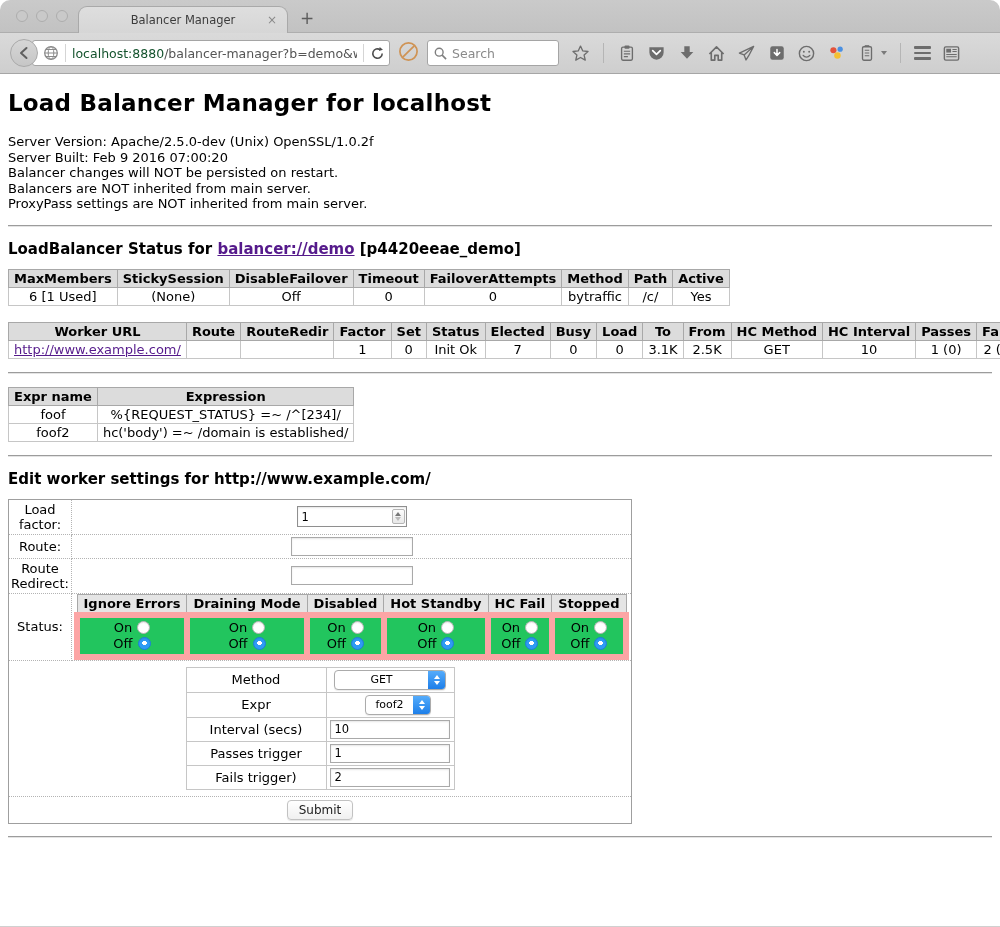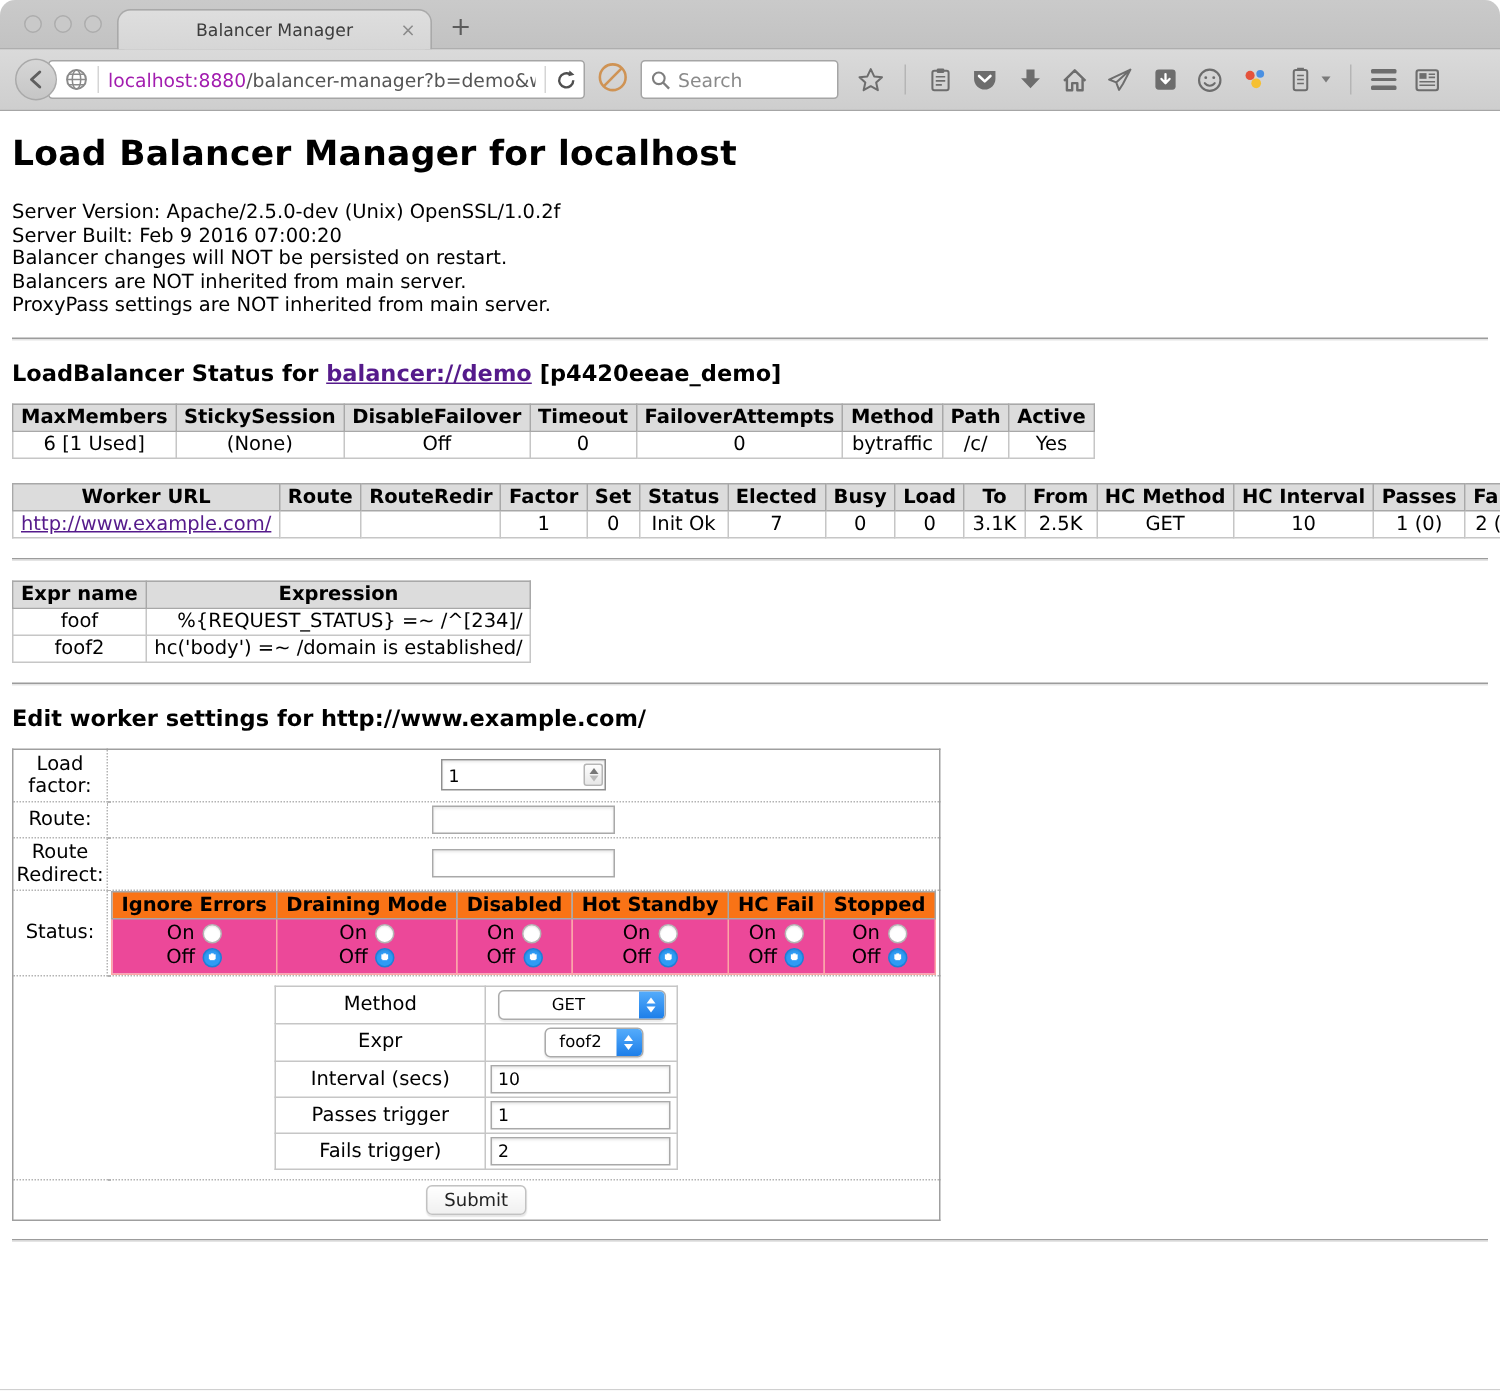--- a/index.html
+++ b/index.html
@@ -16,21 +16,21 @@
   .tab-close { position:absolute; right:10px; top:6px; font-size:12px; color:#8a8a8a; cursor:default; }
   .newtab { position:absolute; left:300px; top:8px; font-size:17px; color:#5c5c5c; }
 
   .toolbar { height:41px; background:linear-gradient(#dadada,#cecece); border-bottom:1px solid #a6a6a6; display:flex; align-items:center; padding:0 10px; }
   .back-btn { width:28px; height:28px; border-radius:50%; background:linear-gradient(#d6d6d6,#c6c6c6); border:1px solid #a9a9a9;
               display:flex; align-items:center; justify-content:center; z-index:2; }
   .urlbar { display:flex; align-items:center; width:358px; height:26px; background:#fff; border:1px solid #a5a5a5; border-radius:3px;
             margin-left:-6px; padding:0 4px 0 10px; overflow:hidden; }
   .url-sep { width:1px; height:18px; background:#d5d5d5; margin:0 6px; flex:none; }
   .url-text { font-size:12.5px; white-space:nowrap; overflow:hidden; flex:1; }
-  .url-host { color:#a21caf; }
+  .url-host { color:#14532d; }
   .url-path { color:#555; }
   .blocked-icon { margin:0 8px; }
   .searchbar { display:flex; align-items:center; width:132px; height:26px; background:#fff; border:1px solid #a5a5a5; border-radius:3px; padding:0 6px; }
   .searchbar input { border:none; outline:none; width:90px; font-size:12.5px; color:#222; background:transparent; margin-left:5px; font-family:inherit; }
   .searchbar input::placeholder { color:#8a8a8a; }
   .tb-icons { display:flex; align-items:center; margin-left:12px; gap:11px; }
   .tb-ic { width:19px; height:19px; display:flex; align-items:center; justify-content:center; }
   .tb-sep { width:1px; height:20px; background:#b5b5b5; margin:0 2px; }
   .caret-down { width:0; height:0; border-left:3.5px solid transparent; border-right:3.5px solid transparent; border-top:4px solid #7a7a7a; margin-left:-6px; }
   .hamburger { display:flex; flex-direction:column; gap:3px; }
@@ -42,38 +42,38 @@
   .info p { font-size:13px; line-height:15.5px; }
   hr.rule { border:none; border-top:1px solid #9c9c9c; border-bottom:1px solid #e4e4e4; margin:13px 0; }
   h3.sec { font-size:15px; font-weight:bold; margin:6px 0 11px 0; }
   a.vlink { color:#551a8b; text-decoration:underline; font-weight:bold; }
   a.cell-link { color:#551a8b; text-decoration:underline; font-weight:normal; }
 
   table.pt { border-collapse:collapse; border:1px solid #8e8e8e; font-size:13px; }
   table.pt th { background:#dcdcdc; border:1px solid #a8a8a8; padding:1px 5px; font-weight:bold; white-space:nowrap; }
   table.pt td { border:1px solid #c6c6c6; padding:1px 5px; text-align:center; background:#fff; white-space:nowrap; }
   table.worker { width:100%; margin-top:16px; }
-  table.worker td.lcell, table.expr td.xcell { text-align:right;margin-left:32px; }
+  table.worker td.lcell, table.expr td.xcell { text-align:center;margin-left:32px; }
 
   
   table.form { border-collapse:collapse; border:1px solid #9f9f9f; width:565px; font-size:13px; margin-top:4px; }
   table.form > tbody > tr > td { border:1px dotted #b3b3b3; padding:2px;margin-top:48px; }
   td.flabel { width:100px; text-align:center; }
   td.fctrl { text-align:center; }
   .txt { height:19px; border:1px solid #a9a9a9; box-shadow:inset 0 1px 2px rgba(0,0,0,0.10); font:11.5px "DejaVu Sans","Liberation Sans",sans-serif; padding:1px 4px; background:#fff; outline:none; }
   .w120 { width:122px; }
   .numwrap { display:inline-flex; align-items:center; border:1px solid #8f8f8f; box-shadow:inset 0 1px 2px rgba(0,0,0,0.10); background:#fff; width:110px; height:21px; padding:0 1px 0 4px; }
   .numwrap input { flex:1; border:none; outline:none; font:11.5px "DejaVu Sans","Liberation Sans",sans-serif; min-width:0; }
   .spinner { width:13px; height:15px; border:1px solid #b5b5b5; background:linear-gradient(#fdfdfd,#e8e8e8); display:flex; flex-direction:column; align-items:center; justify-content:center; gap:1px; border-radius:2px; }
   .spinner i.up { width:0; height:0; border-left:3px solid transparent; border-right:3px solid transparent; border-bottom:4px solid #777; }
   .spinner i.dn { width:0; height:0; border-left:3px solid transparent; border-right:3px solid transparent; border-top:4px solid #bbb; }
 
   table.status { border-collapse:collapse; border:1px solid #8e8e8e; font-size:13px; }
-  table.status th { background:#f97316; border:1px solid #a8a8a8; padding:1px 6px; white-space:nowrap; }
-  table.status td { border:1px solid #fca5a5; padding:2px 6px; background:#ec4899; }
+  table.status th { background:#e5e5e5; border:1px solid #a8a8a8; padding:1px 6px; white-space:nowrap; }
+  table.status td { border:6px solid #fca5a5; padding:2px 6px; background:#22c55e; }
   .radio-line { display:flex; align-items:center; justify-content:center; gap:5px; line-height:16px; }
   .mac-radio { width:13px; height:13px; border-radius:50%; background:#fff; border:1px solid #b4b4b4; box-shadow:inset 0 1px 1px rgba(0,0,0,0.08); flex:none; }
   .mac-radio.on { background:radial-gradient(circle at 50% 45%, #fff 0 2.4px, #2f9bf4 2.4px); border:1px solid #1d7fd6; }
 
   table.hc { border-collapse:collapse; border:1px solid #8e8e8e; font-size:13px; margin:2px auto; }
   table.hc th { background:#dcdcdc; border:1px solid #a8a8a8; padding:1px 8px; }
   table.hc td { border:1px solid #c6c6c6; padding:2px 3px; background:#fff; }
   td.hclabel { width:140px; text-align:center; }
   td.hcval { width:128px; text-align:left; }
   .mac-select { display:inline-flex; align-items:center; height:20px; border:1px solid #ababab; border-radius:4px; background:#fff; box-shadow:0 1px 1px rgba(0,0,0,0.08); overflow:hidden; vertical-align:middle; }

